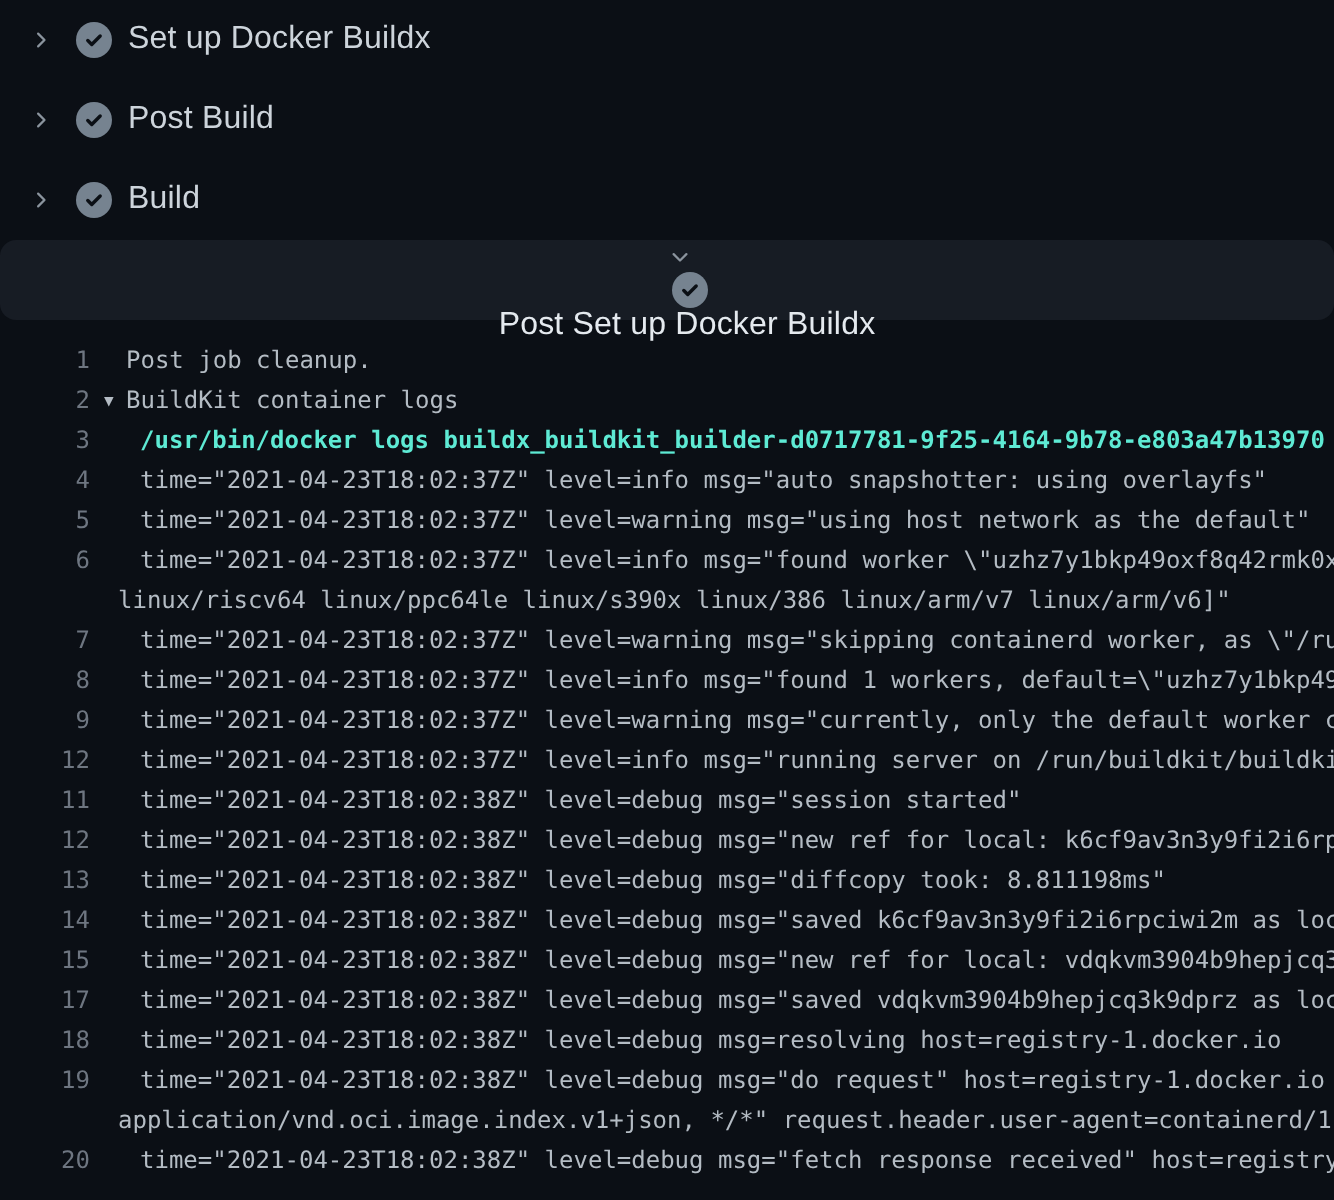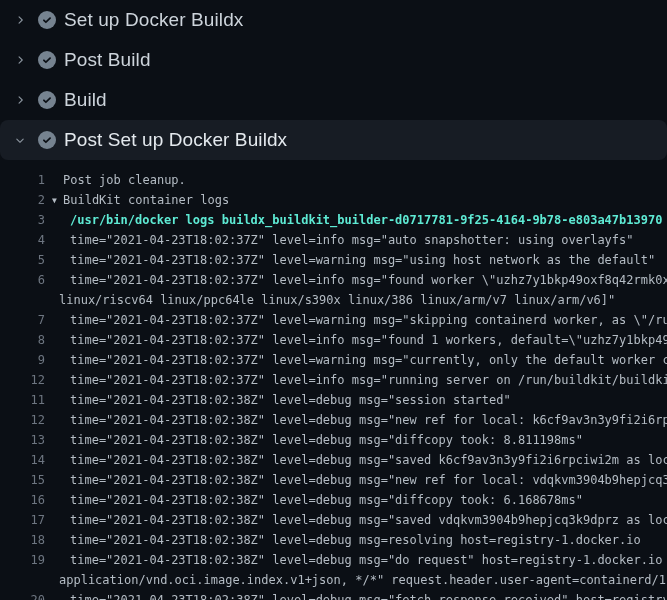--- a/index.html
+++ b/index.html
@@ -7,28 +7,28 @@
     width:667px;height:600px;overflow:hidden;
     background:#0b0f15;
     font-family:"Liberation Sans", sans-serif;
   }
   
   .steps{padding:0;}
   .step{
     height:40px;display:flex;align-items:center;
     padding-left:12px;box-sizing:border-box;cursor:pointer;
   }
-  .step.active{background:#171c24;border-radius:8px;}
+  .step.active{background:#171c24;border-radius:8px;flex-direction:column;}
   .chev{width:16px;height:16px;display:flex;align-items:center;justify-content:center;flex:0 0 16px;}
   .chev svg{width:12px;height:12px;fill:#8b949e;}
   .chev.down svg{transform:rotate(90deg);}
   .check{width:18px;height:18px;margin-left:10px;flex:0 0 18px;}
   .check svg{width:18px;height:18px;display:block;}
   .step .label{
-    margin-left:8px;font-size:19px;color:#cdd4db;letter-spacing:.1px;
+    margin-left:8px;font-size:16px;color:#cdd4db;letter-spacing:.1px;
   }
   .step.active .label{color:#e4e9ee;}
   
   .logview{
     margin-top:10px;
     font-family:"DejaVu Sans Mono", monospace;
     font-size:12px;line-height:20px;color:#b4bcc4;
   }
   .lrow{display:flex;height:20px;white-space:pre;overflow:hidden;}
   .lnum{
@@ -184,24 +184,20 @@
   <div class="lrow k-inner">
     <span class="lnum">14</span>
     <span class="ltext">time="2021-04-23T18:02:38Z" level=debug msg="saved k6cf9av3n3y9fi2i6rpciwi2m as local"</span>
   </div>
 
   <div class="lrow k-inner">
     <span class="lnum">15</span>
     <span class="ltext">time="2021-04-23T18:02:38Z" level=debug msg="new ref for local: vdqkvm3904b9hepjcq3k9</span>
   </div>
 
-  <div class="lrow k-inner">
-    <span class="lnum">16</span>
-    <span class="ltext">time="2021-04-23T18:02:38Z" level=debug msg="diffcopy took: 6.168678ms"</span>
-  </div>
 
   <div class="lrow k-inner">
     <span class="lnum">17</span>
     <span class="ltext">time="2021-04-23T18:02:38Z" level=debug msg="saved vdqkvm3904b9hepjcq3k9dprz as local"</span>
   </div>
 
   <div class="lrow k-inner">
     <span class="lnum">18</span>
     <span class="ltext">time="2021-04-23T18:02:38Z" level=debug msg=resolving host=registry-1.docker.io</span>
   </div>

